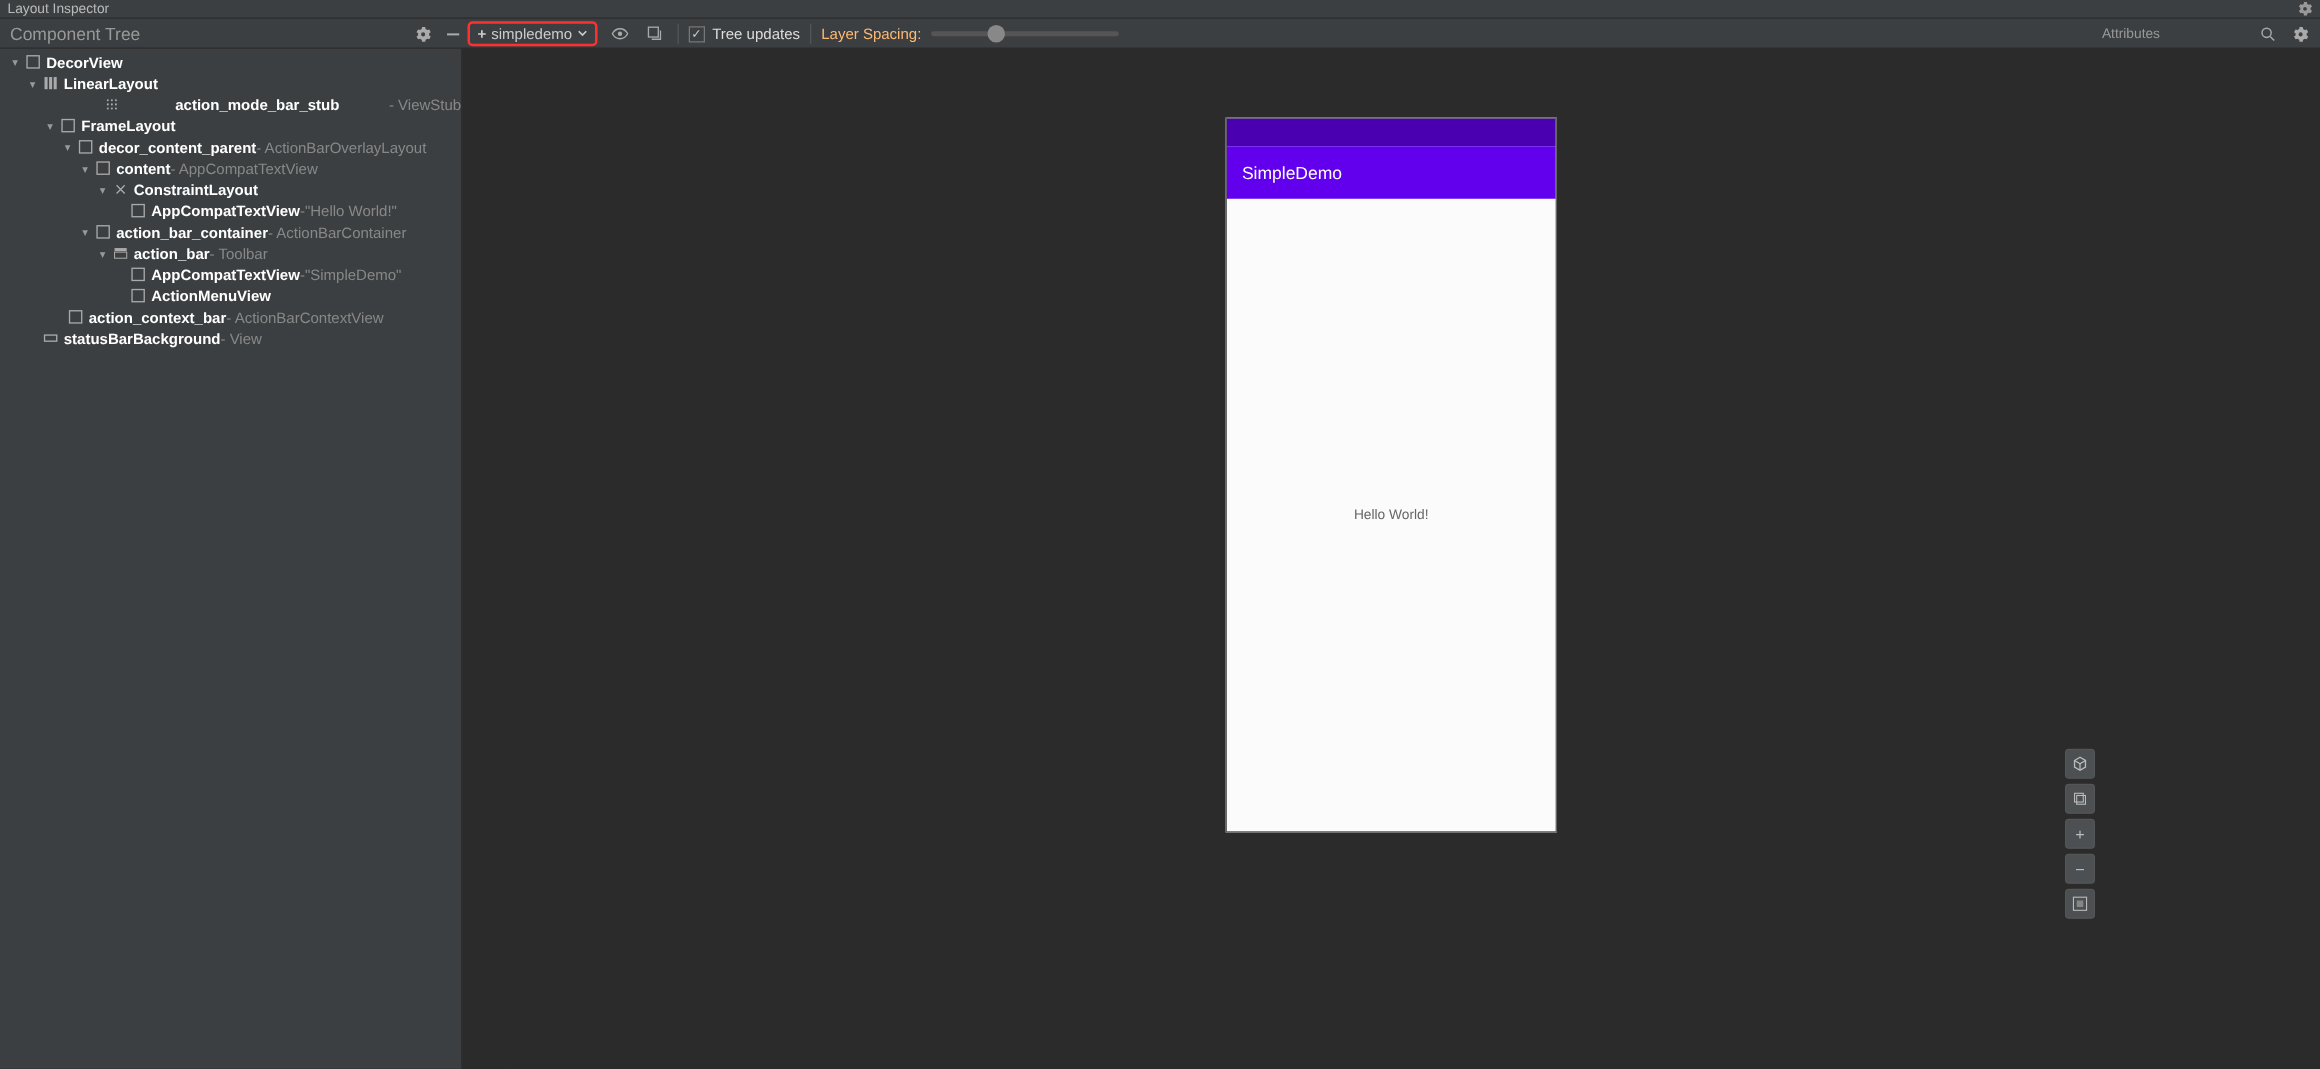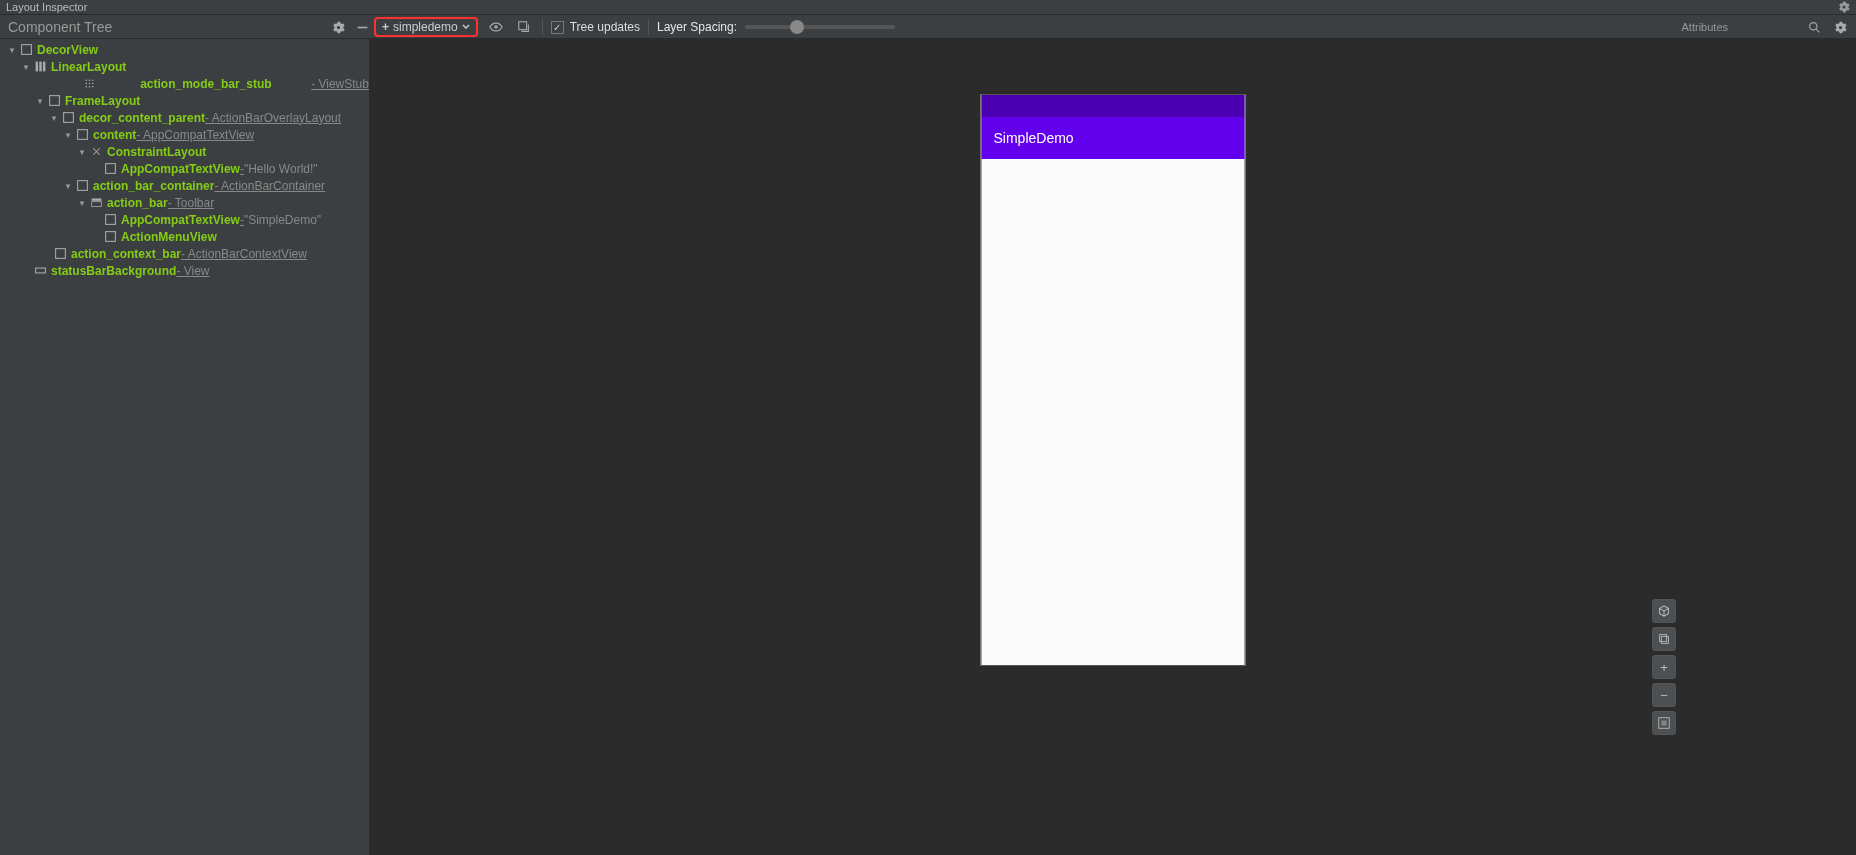--- a/index.html
+++ b/index.html
@@ -120,21 +120,21 @@
     height: 13px;
     border: 1px solid #777;
     background: #3c3f41;
     display: flex;
     align-items: center;
     justify-content: center;
     font-size: 10px;
     color: #ccc;
   }
   .spacing-label {
-    color: #e5e5e5;
+    color: #fdba74;
     font-size: 12px;
   }
   .slider {
     width: 150px;
     height: 4px;
     background: #555;
     position: relative;
     border-radius: 2px;
   }
   .slider-thumb {
@@ -189,22 +189,22 @@
     color: #999;
     font-size: 9px;
   }
   .node-icon {
     width: 16px;
     display: inline-flex;
     align-items: center;
     justify-content: center;
     margin-right: 3px;
   }
-  .bold { font-weight: bold; color: #84cc16; }
-  .suffix { color: #888; text-decoration: underline; }
+  .bold { font-weight: bold; color: #ffffff; }
+  .suffix { color: #888; }
   .quoted { color: #888; font-style: normal; }
   .center-canvas {
     flex: 1;
     background: #2b2b2b;
     position: relative;
     display: flex;
     align-items: flex-start;
     justify-content: center;
   }
   .phone {
@@ -518,20 +518,23 @@
         <span class="suffix"> - View</span>
       </div>
     </div>
 
   <div class="center-canvas">
     <div class="phone">
       <div class="phone-status"></div>
       <div class="phone-appbar">
         <span>SimpleDemo</span>
       </div>
+      <div class="phone-body">
+        <span class="hello">Hello World!</span>
+      </div>
     </div>
 
     <div class="canvas-controls">
       <div class="ctrl-btn">
         <svg width="14" height="14" viewBox="0 0 16 16">
             <path d="M3 5l5-3 5 3v6l-5 3-5-3V5z" fill="none" stroke="currentColor" stroke-width="1.2"></path>
             <path d="M3 5l5 3 5-3M8 8v6" stroke="currentColor" stroke-width="1.2" fill="none"></path>
           </svg>
       </div>
       <div class="ctrl-btn">

